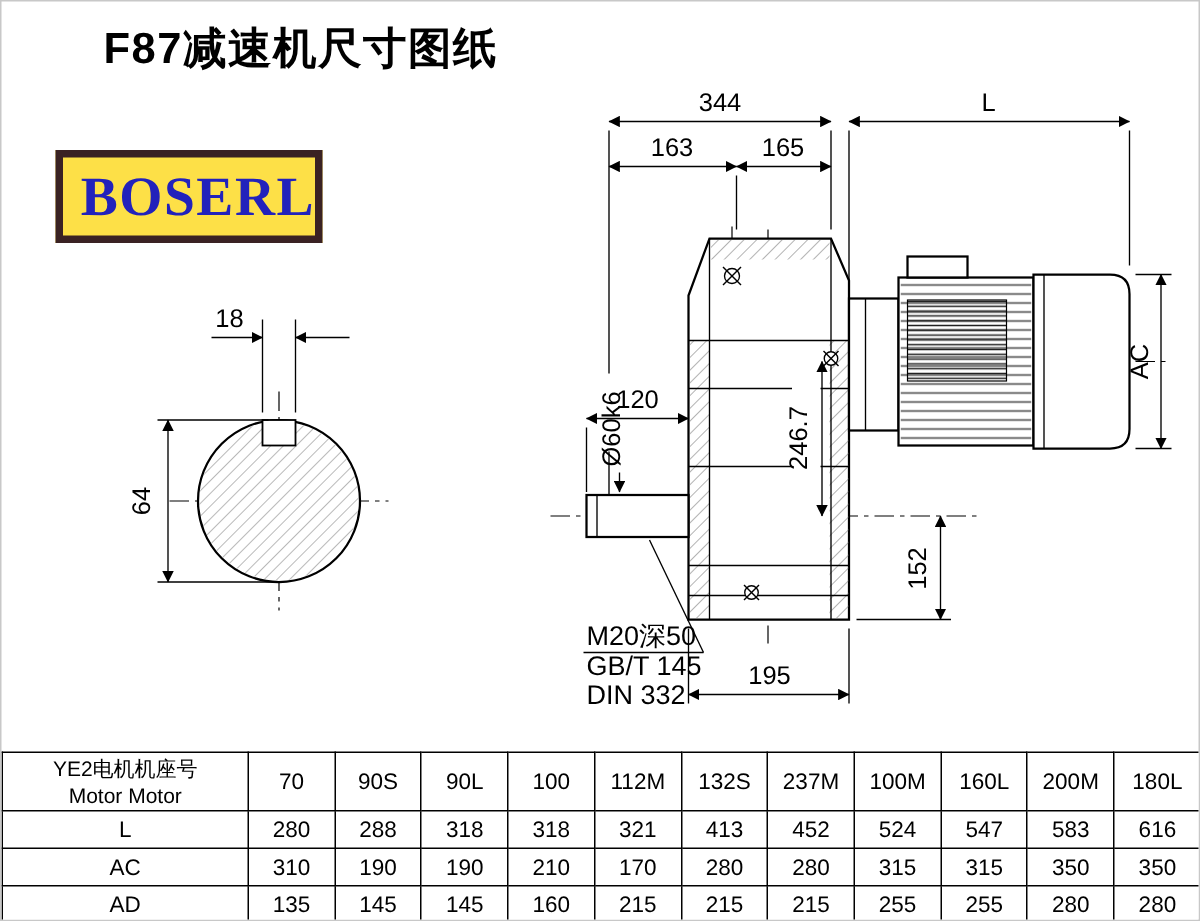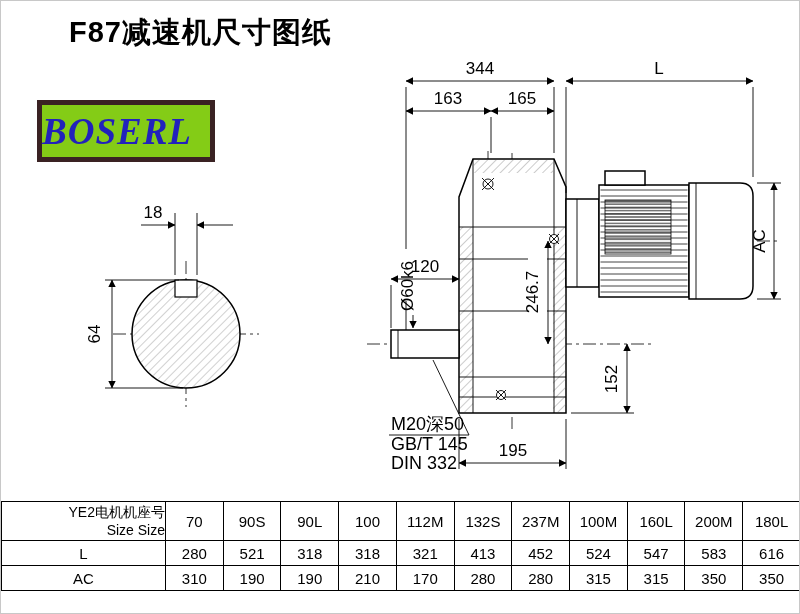--- a/index.html
+++ b/index.html
@@ -7,22 +7,22 @@
     position:relative; width:800px; height:614px; background:#fff;
     font-family:"Liberation Sans", sans-serif; color:#000;
     border:1px solid #c8c8c8; box-sizing:border-box; overflow:hidden;
   }
   .title {
     position:absolute; left:68px; top:12px;
     font-size:29px; font-weight:bold; letter-spacing:1px;
   }
   .logo {
     position:absolute; left:36px; top:99px; width:168px; height:52px;
-    border:5px solid #3a2223; background:#84cc16;
-    display:flex; align-items:center; justify-content:flex-start;font-style:italic;
+    border:5px solid #3a2223; background:#fde047;
+    display:flex; align-items:center; justify-content:flex-end;
   }
   .logo-text {
     font-family:"Liberation Serif", serif; font-weight:bold;
     font-size:37px; color:#2222bb; letter-spacing:1px;
   }
   svg.drawing { position:absolute; left:0; top:0; }
 
   
   .s  { stroke:#000; stroke-width:1.5; }
   .t  { stroke:#000; stroke-width:0.9; }
@@ -35,21 +35,21 @@
   table.spec {
     position:absolute; left:0; top:500px; width:800px;
     border-collapse:collapse; table-layout:fixed; background:#fff;
   }
   table.spec td {
     border:1px solid #000; text-align:center; vertical-align:middle;
     font-size:15px; padding:0;
   }
   tr.hrow td { height:38px; }
   tr.drow td { height:24px; }
-  td.hd div { line-height:1.3; font-size:14px;text-align:right; }
+  td.hd div { line-height:1.3; font-size:14px; }
 </style>
 </head>
 <body>
 
 <div class="page">
 
   <div class="title">F87减速机尺寸图纸</div>
 
   <div class="logo">
     <span class="logo-text">BOSERL</span>
@@ -223,38 +223,38 @@
         <col>
         <col>
         <col>
         <col>
         <col>
     </colgroup>
     <tbody>
       <tr class="hrow">
         <td class="hd">
           <div>YE2电机机座号</div>
-          <div>Size Size</div>
+          <div>Motor Motor</div>
         </td>
         <td>70</td>
         <td>90S</td>
         <td>90L</td>
         <td>100</td>
         <td>112M</td>
         <td>132S</td>
         <td>237M</td>
         <td>100M</td>
         <td>160L</td>
         <td>200M</td>
         <td>180L</td>
       </tr>
       <tr class="drow">
         <td>L</td>
         <td>280</td>
-        <td>521</td>
+        <td>288</td>
         <td>318</td>
         <td>318</td>
         <td>321</td>
         <td>413</td>
         <td>452</td>
         <td>524</td>
         <td>547</td>
         <td>583</td>
         <td>616</td>
       </tr>
@@ -265,16 +265,30 @@
         <td>190</td>
         <td>210</td>
         <td>170</td>
         <td>280</td>
         <td>280</td>
         <td>315</td>
         <td>315</td>
         <td>350</td>
         <td>350</td>
       </tr>
+      <tr class="drow">
+        <td>AD</td>
+        <td>135</td>
+        <td>145</td>
+        <td>145</td>
+        <td>160</td>
+        <td>215</td>
+        <td>215</td>
+        <td>215</td>
+        <td>255</td>
+        <td>255</td>
+        <td>280</td>
+        <td>280</td>
+      </tr>
     </tbody>
   </table>
 
 </div>
 
 </body></html>

